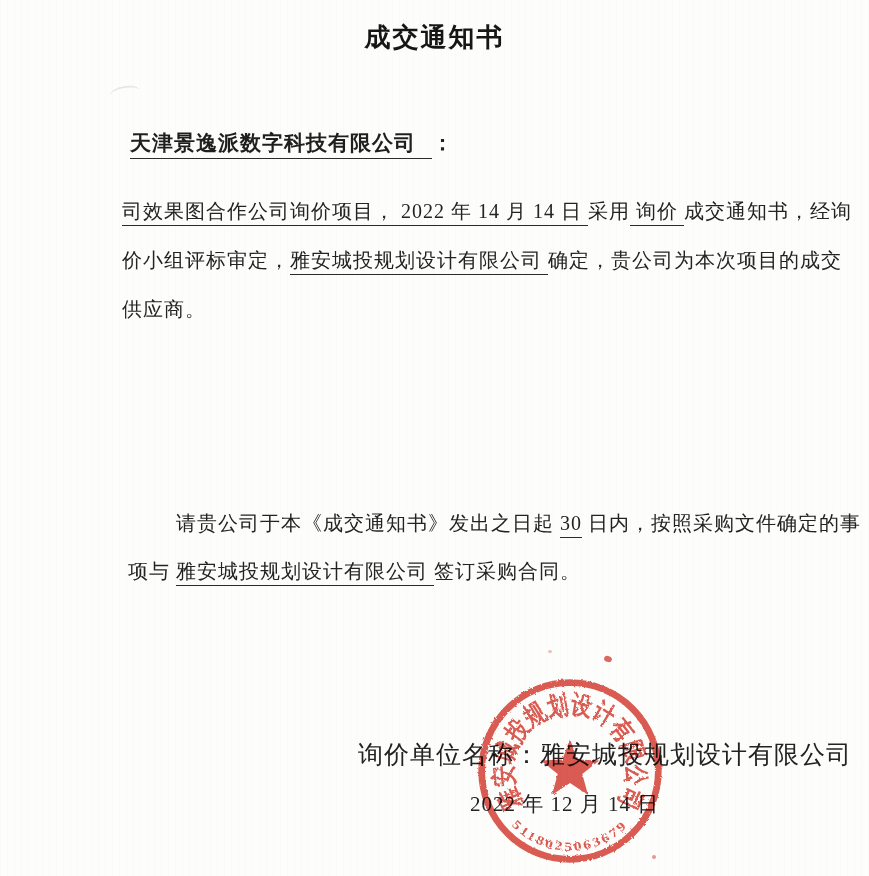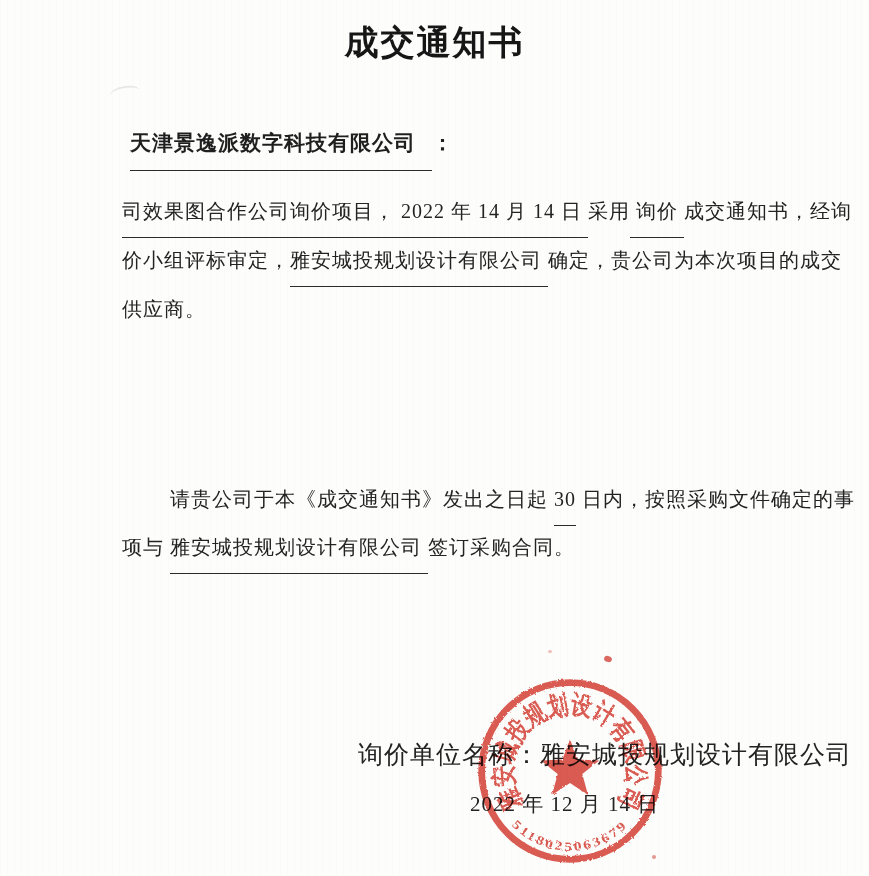--- a/index.html
+++ b/index.html
@@ -9,38 +9,38 @@
     font-family:"Liberation Serif","DejaVu Serif",serif;
     color:#1f1f1f;
   }
   
   .scan-texture{
     position:absolute;inset:0;pointer-events:none;
     background:repeating-linear-gradient(90deg,rgba(0,0,0,0.012) 0 1px,transparent 1px 7px);
   }
   .doc-title{
     position:absolute;top:20px;left:0;width:869px;
-    text-align:center;font-size:34px;font-weight:bold;
+    text-align:center;font-size:26px;font-weight:bold;
     letter-spacing:2px;color:#161616;margin:0;
   }
   .addressee{
     position:absolute;top:129px;left:130px;
     font-size:21px;font-weight:bold;letter-spacing:1px;white-space:nowrap;
   }
   .addressee .u{padding-right:16px;}
-  .u{border-bottom:1.5px solid #2b2b2b;padding-bottom:15px;}
+  .u{border-bottom:1.5px solid #2b2b2b;padding-bottom:3px;}
   .para{position:absolute;left:122px;width:726px;}
   .para .line{
     height:49px;line-height:49px;font-size:20px;letter-spacing:1px;
     white-space:nowrap;color:#232323;
   }
   .para .line span{line-height:normal;}
   #para1{top:187px;}
   #para1 .line.first{text-indent:60px;}
-  #para2{top:475px;}
+  #para2{top:499px;margin-left:6px;}
   #para2 .line{height:48px;line-height:48px;}
   #para2 .line.first{text-indent:48px;}
   .footer-unit{
     position:absolute;top:738px;left:358px;
     font-size:25px;letter-spacing:1px;white-space:nowrap;color:#232323;
   }
   .footer-date{
     position:absolute;top:790px;left:470px;
     font-size:21px;letter-spacing:1px;white-space:nowrap;color:#232323;text-align:center;
   }

